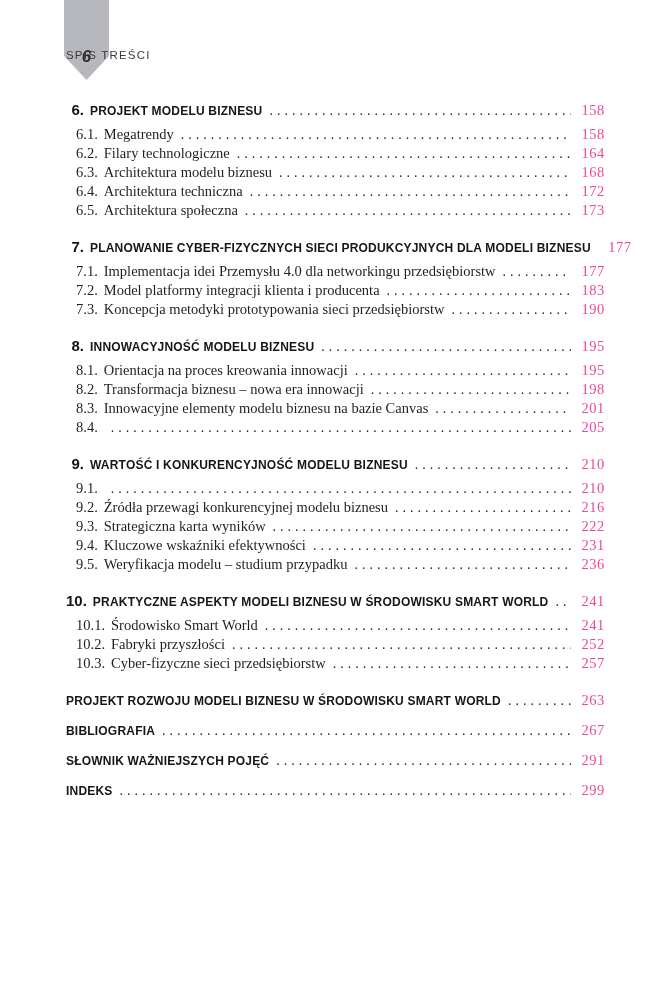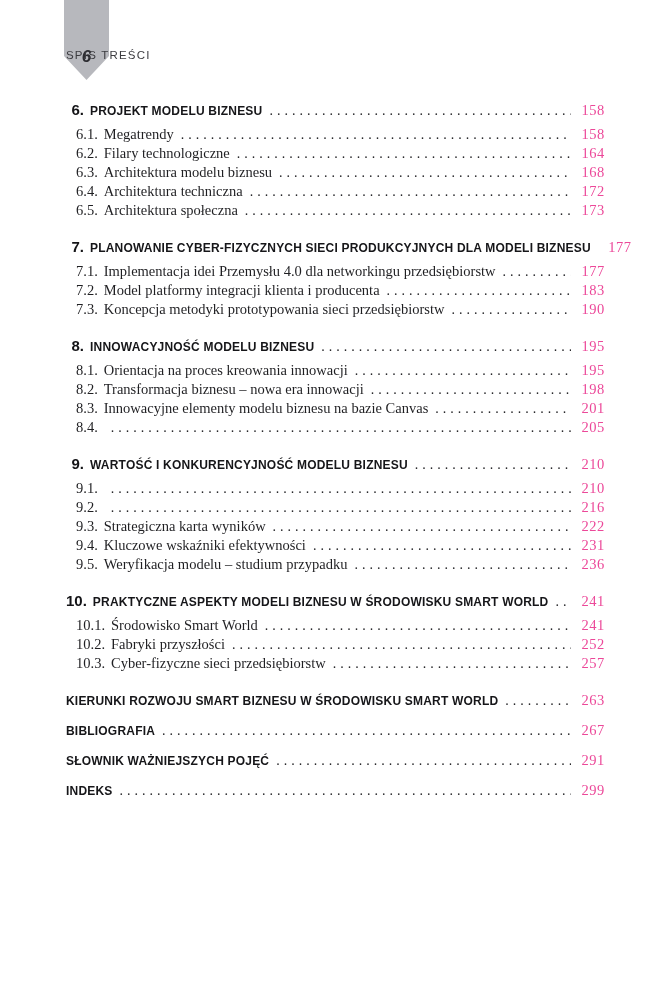--- a/index.html
+++ b/index.html
@@ -185,20 +185,21 @@
           <span class="dots"></span>
           <span class="page-num">210</span>
         </div>
         <div class="row item">
           <span class="item-num">9.1.</span>
           <span class="dots"></span>
           <span class="page-num">210</span>
         </div>
         <div class="row item">
           <span class="item-num">9.2.</span>
+          <span class="item-title">Źródła przewagi konkurencyjnej modelu biznesu</span>
           <span class="dots"></span>
           <span class="page-num">216</span>
         </div>
         <div class="row item">
           <span class="item-num">9.3.</span>
           <span class="item-title">Strategiczna karta wyników</span>
           <span class="dots"></span>
           <span class="page-num">222</span>
         </div>
         <div class="row item">
@@ -235,21 +236,21 @@
         </div>
         <div class="row item">
           <span class="item-num">10.3.</span>
           <span class="item-title">Cyber-fizyczne sieci przedsiębiorstw</span>
           <span class="dots"></span>
           <span class="page-num">257</span>
         </div>
       </section>
       <section class="back-matter">
         <div class="row back">
-          <span class="back-title">KIERUNKI ROZWOJU SMART BIZNESU W ŚRODOWISKU SMART WORLD</span>
+          <span class="back-title">PROJEKT ROZWOJU MODELI BIZNESU W ŚRODOWISKU SMART WORLD</span>
           <span class="dots"></span>
           <span class="page-num">263</span>
         </div>
         <div class="row back">
           <span class="back-title">BIBLIOGRAFIA</span>
           <span class="dots"></span>
           <span class="page-num">267</span>
         </div>
         <div class="row back">
           <span class="back-title">SŁOWNIK WAŻNIEJSZYCH POJĘĆ</span>

